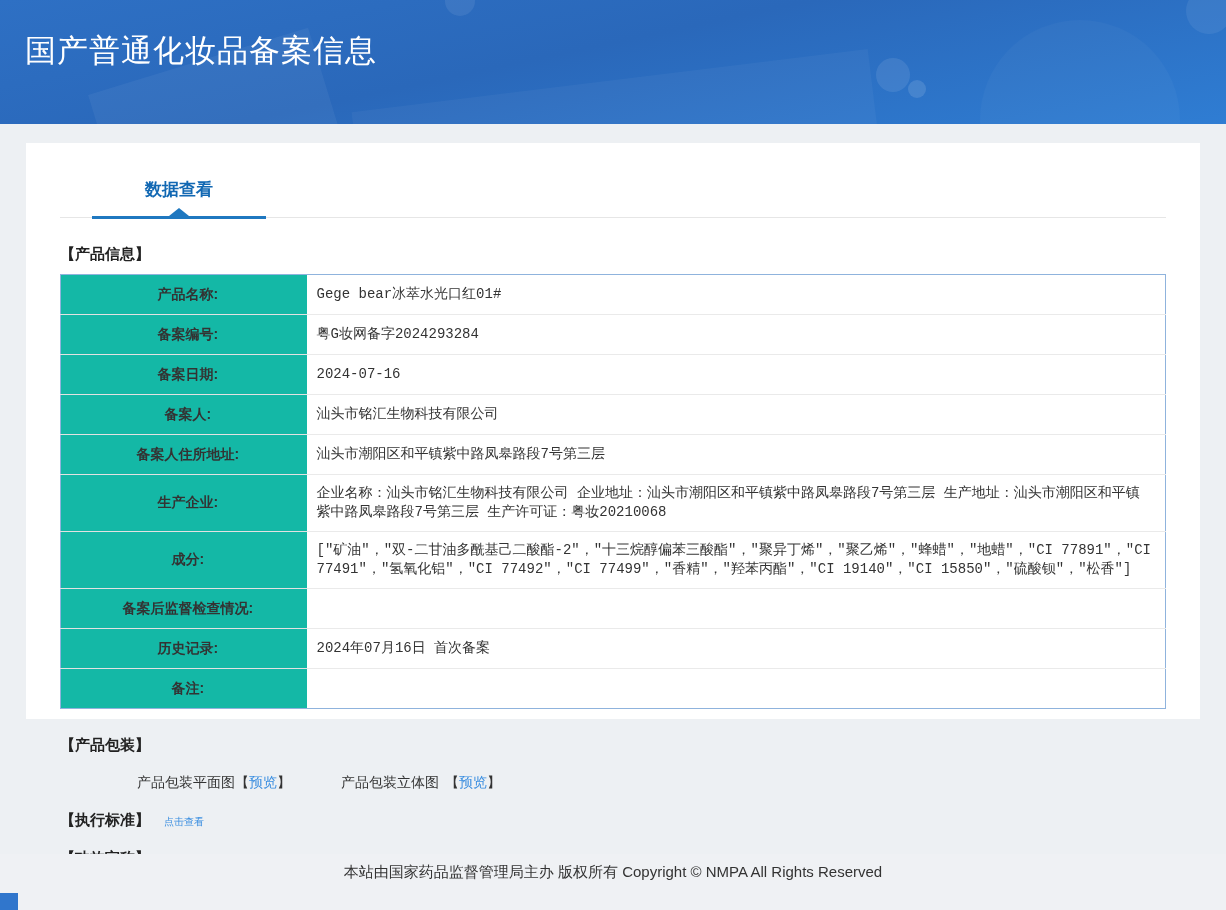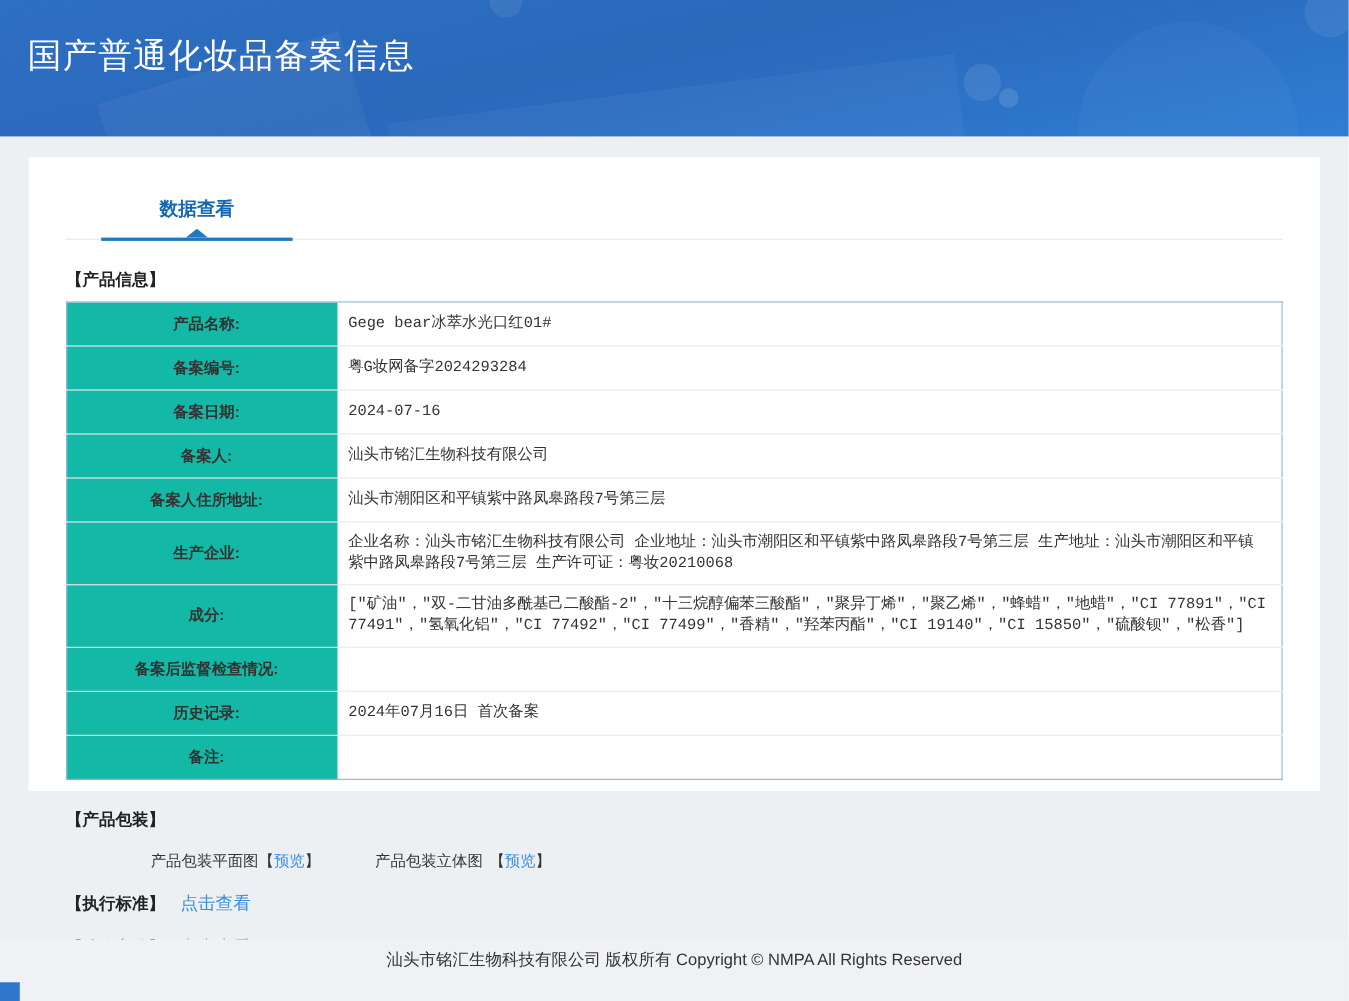--- a/index.html
+++ b/index.html
@@ -95,21 +95,21 @@
 
   
   .packaging-line { margin-top: 19px; padding-left: 77px; font-size: 14px; color: #333333; }
   .pack-item { display: inline-block; }
   .pack-item + .pack-item { margin-left: 46px; }
   .pack-item .gap { display: inline-block; width: 6px; }
   a.blue-link { color: #3a8ee0; text-decoration: none; cursor: pointer; text-align: center; }
 
   .std-line { margin-top: 19px; font-size: 15px; color: #222222; }
   .std-line .std-title { font-weight: bold; margin-top: 18px; }
-  .std-line a.blue-link { font-size: 16px; margin-left: 14px; }
+  .std-line a.blue-link { font-size: 10px; margin-left: 14px; }
 
   
   .footer {
     position: absolute; left: 0; top: 854px;
     width: 1226px; height: 56px;
     background: #eff1f4; text-align: center;
   }
   .footer-text { display: inline-block; margin-top: 9px; font-size: 15px; color: #333333; }
 
   .corner-square { position: absolute; left: 0; top: 893px; width: 18px; height: 17px; background: #3076cc; }
@@ -197,16 +197,16 @@
     <span class="std-title">【执行标准】</span><a class="blue-link">点击查看</a>
   </div>
 
   <div class="std-line">
     <span class="std-title">【功效宣称】</span><a class="blue-link">点击查看</a>
   </div>
 
 </div>
 
 <div class="footer">
-  <span class="footer-text">汕头市铭汇生物科技有限公司 版权所有 Copyright © NMPA All Rights Reserved</span>
+  <span class="footer-text">本站由国家药品监督管理局主办 版权所有 Copyright © NMPA All Rights Reserved</span>
 </div>
 
 <div class="corner-square"></div>
 
 </body></html>

